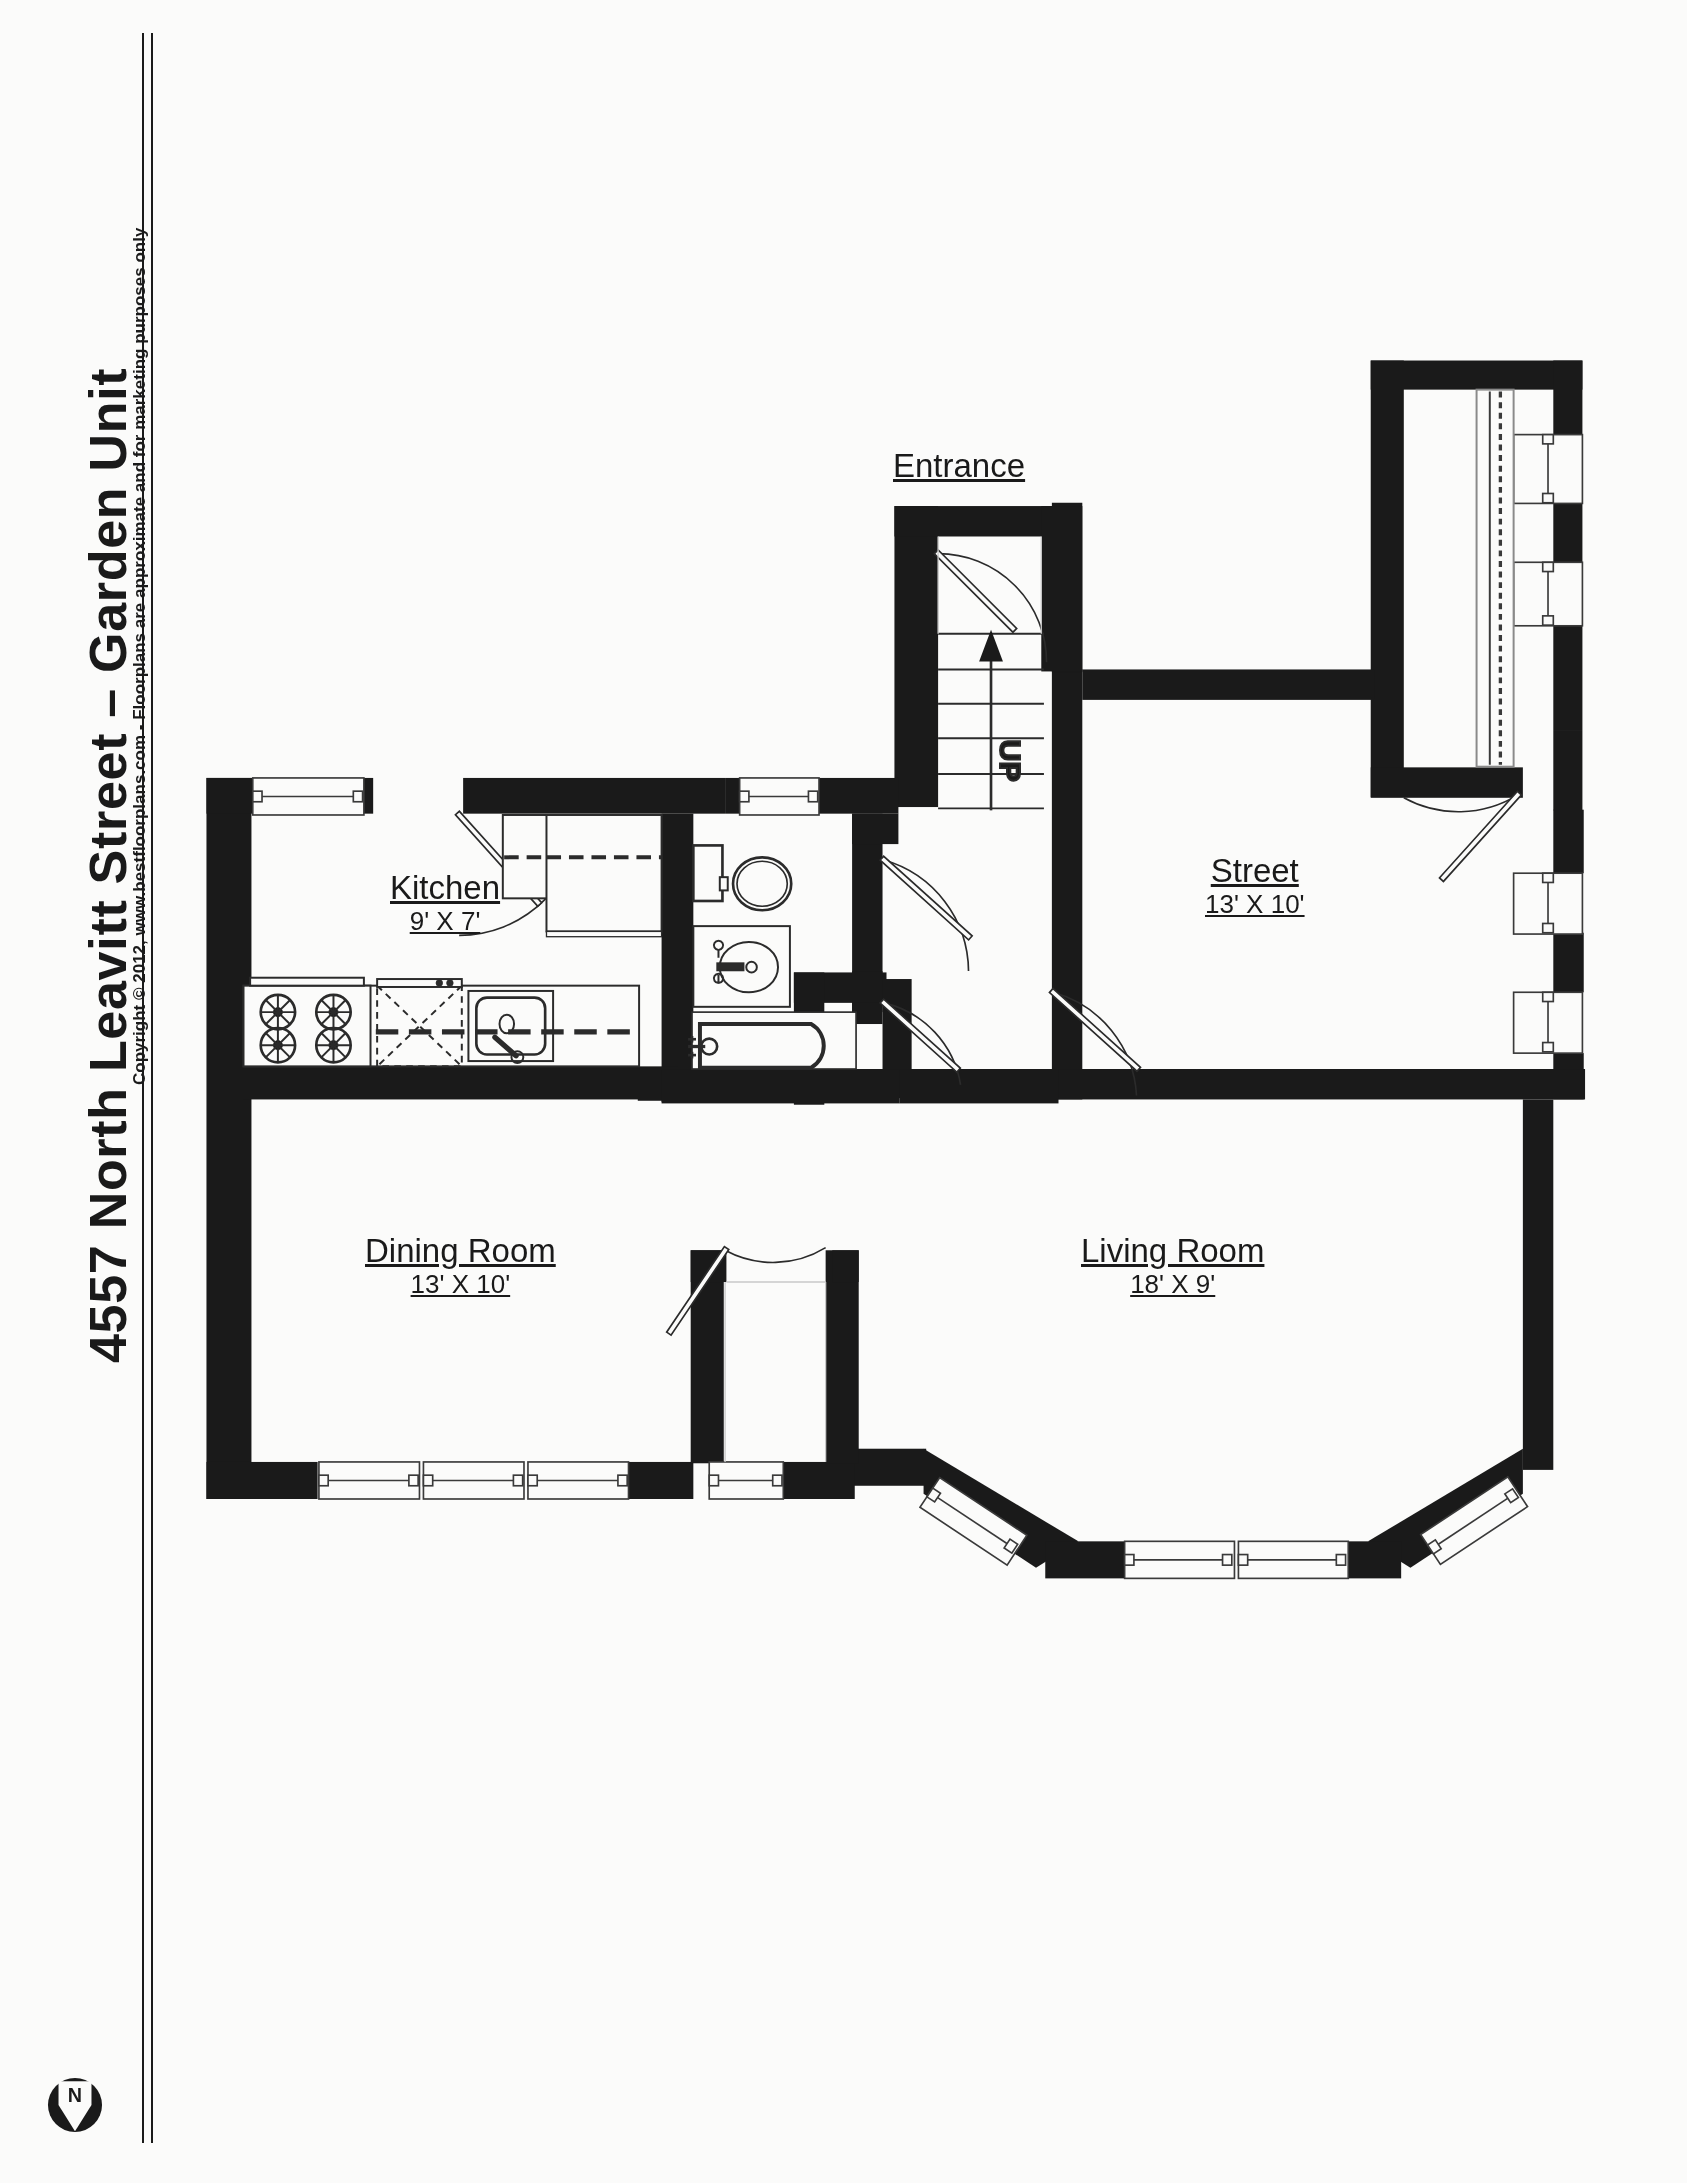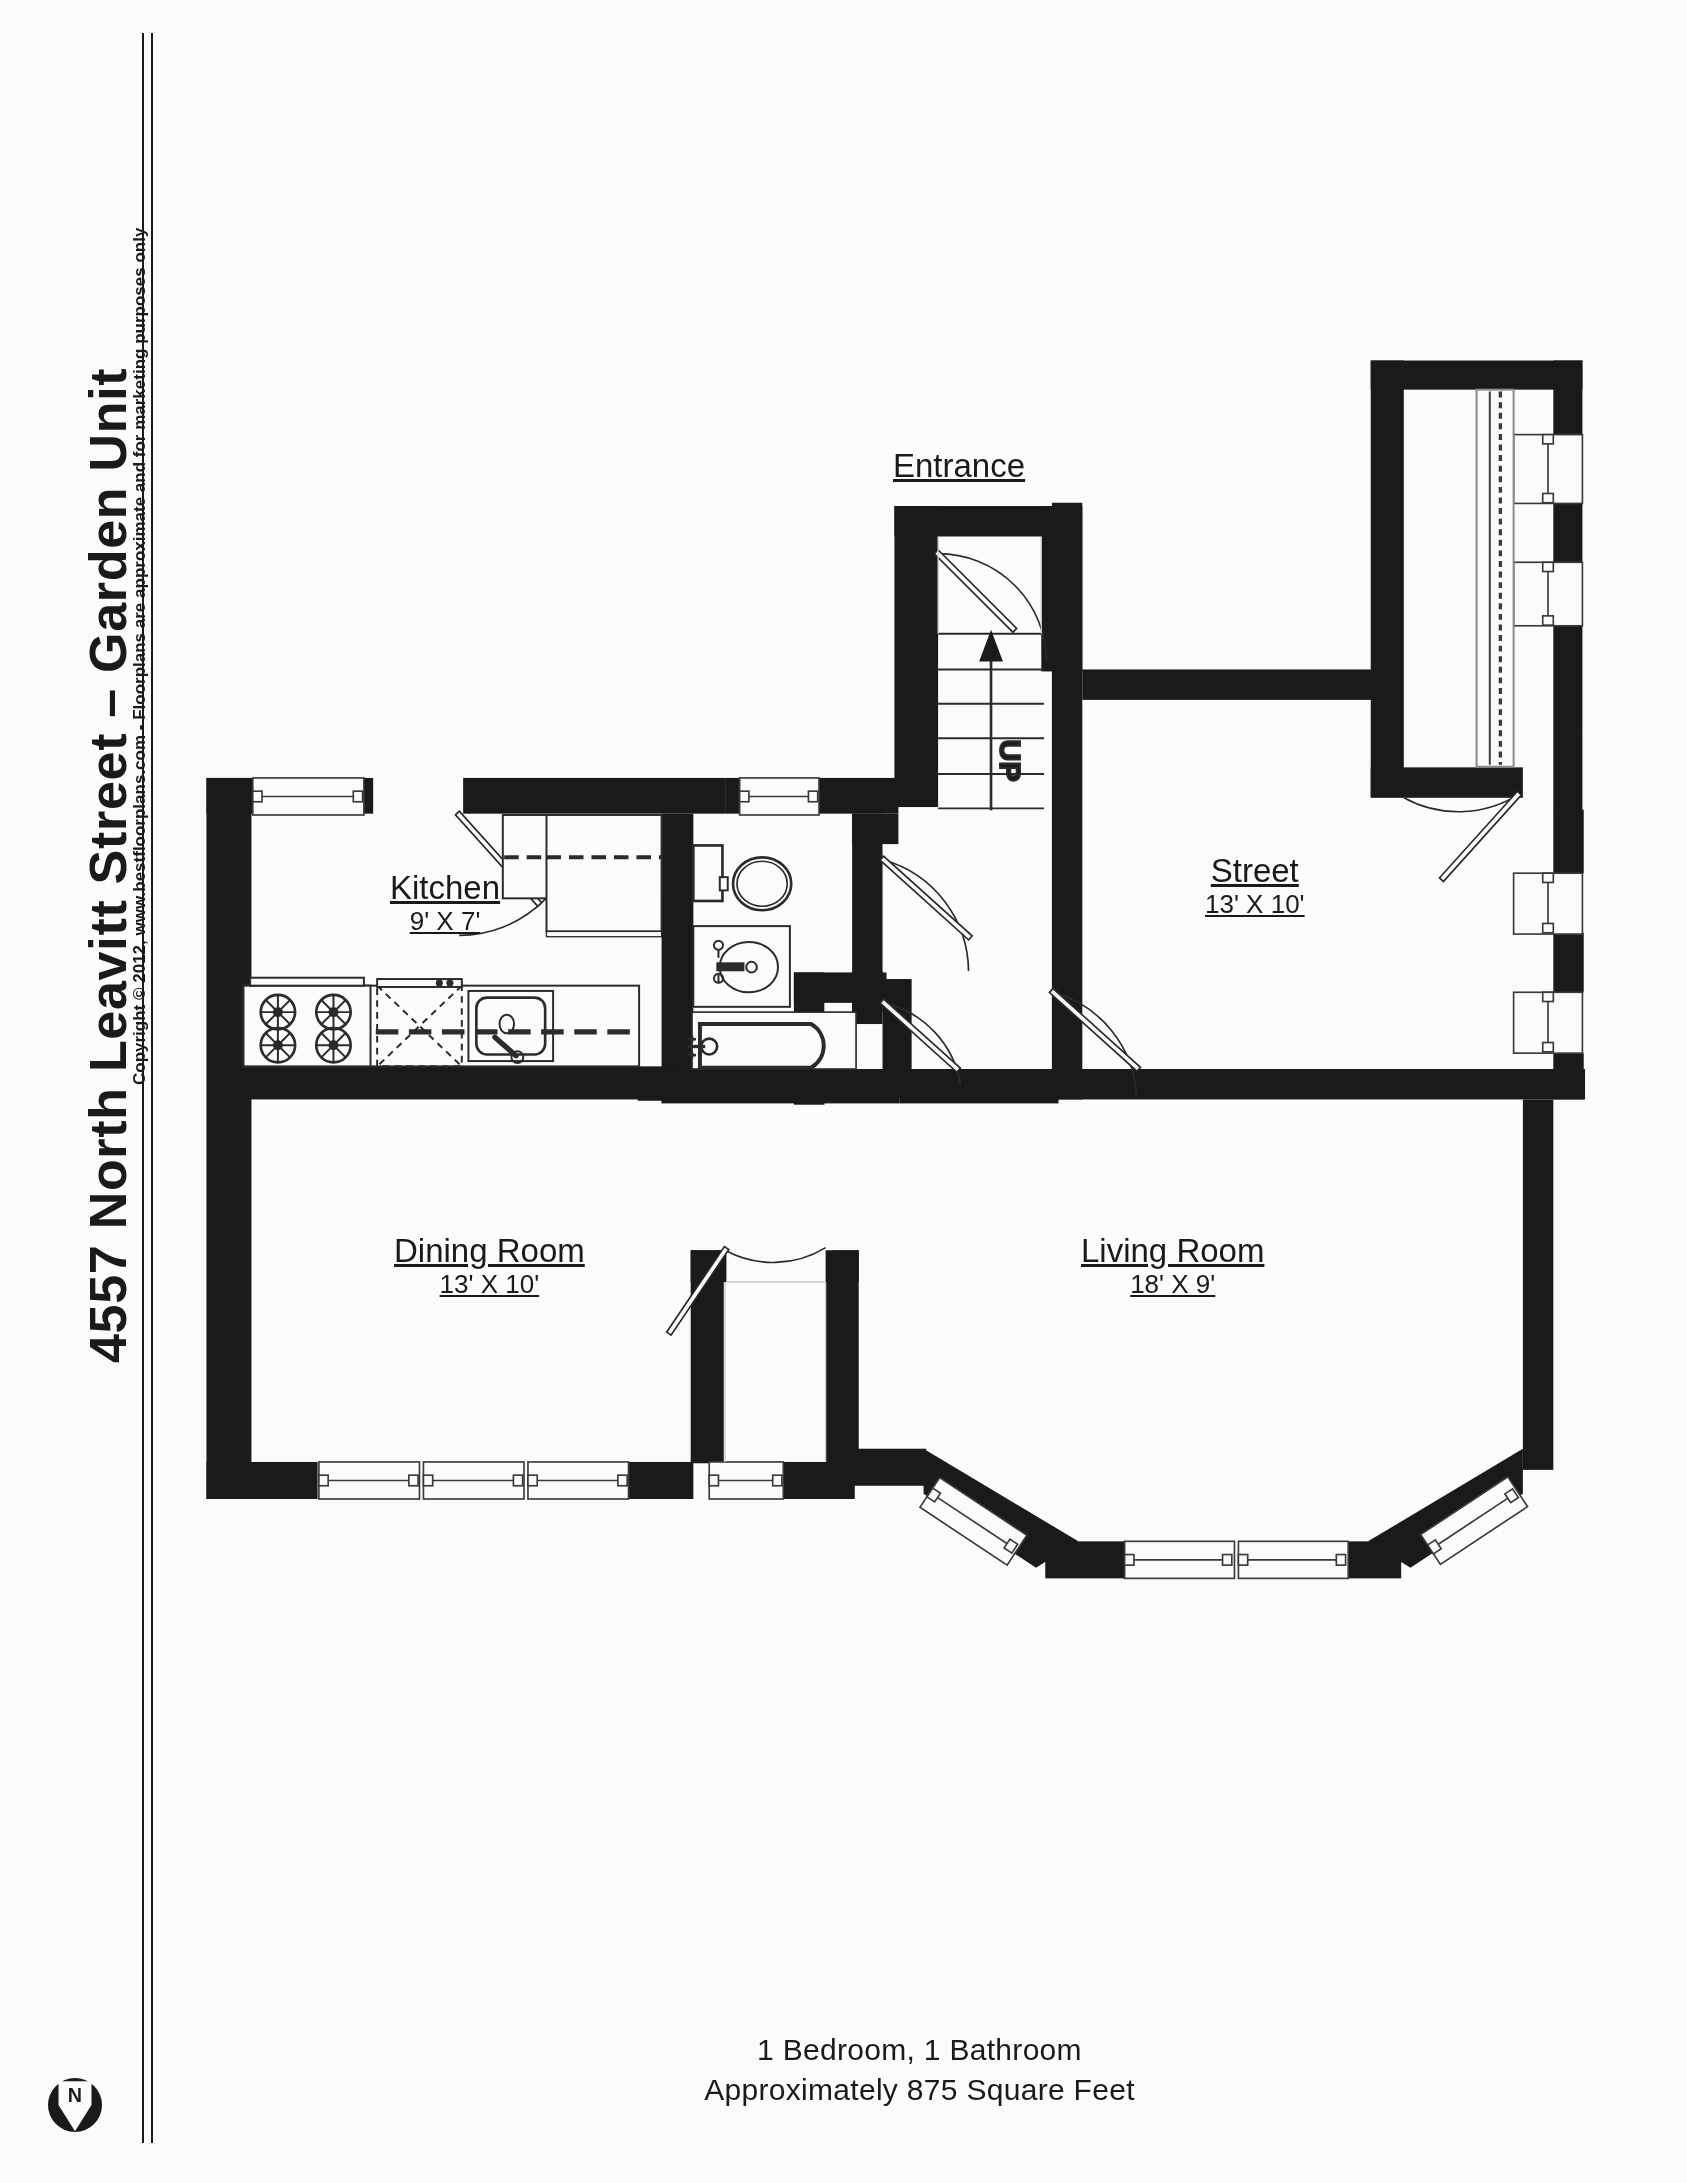--- a/index.html
+++ b/index.html
@@ -56,21 +56,21 @@
     line-height:1.14;
     white-space:nowrap;
     text-decoration:underline;
   }
   .rlabel .rname{font-size:33px;display:block;}
   .rlabel .rdim{font-size:26px;display:block;}
 
   #lbl-entrance{left:893px;top:447px;font-size:33px;}
   #lbl-kitchen{left:390px;top:869px;}
   #lbl-bedroom{left:1205px;top:852px;}
-  #lbl-dining{left:365px;top:1232px;margin-left:29px;}
+  #lbl-dining{left:365px;top:1232px;}
   #lbl-living{left:1081px;top:1232px;}
 
   
   #footer{
     position:absolute;left:152px;top:2030px;width:1535px;
     text-align:center;color:#1a1a1a;
     font-family:"Liberation Sans Narrow","Liberation Sans",sans-serif;
     font-weight:400;
   }
   #footer div{font-size:30px;line-height:1.32;letter-spacing:0.3px;}
@@ -437,19 +437,15 @@
   <div class="rlabel" id="lbl-dining">
     <span class="rname">Dining Room</span>
     <span class="rdim">13' X 10'</span>
   </div>
 
   <div class="rlabel" id="lbl-living">
     <span class="rname">Living Room</span>
     <span class="rdim">18' X 9'</span>
   </div>
 
-  <div id="footer">
-    <div>1 Bedroom, 1 Bathroom</div>
-    <div>Approximately 875 Square Feet</div>
-  </div>
 
 </div>
 
 
 </body></html>

